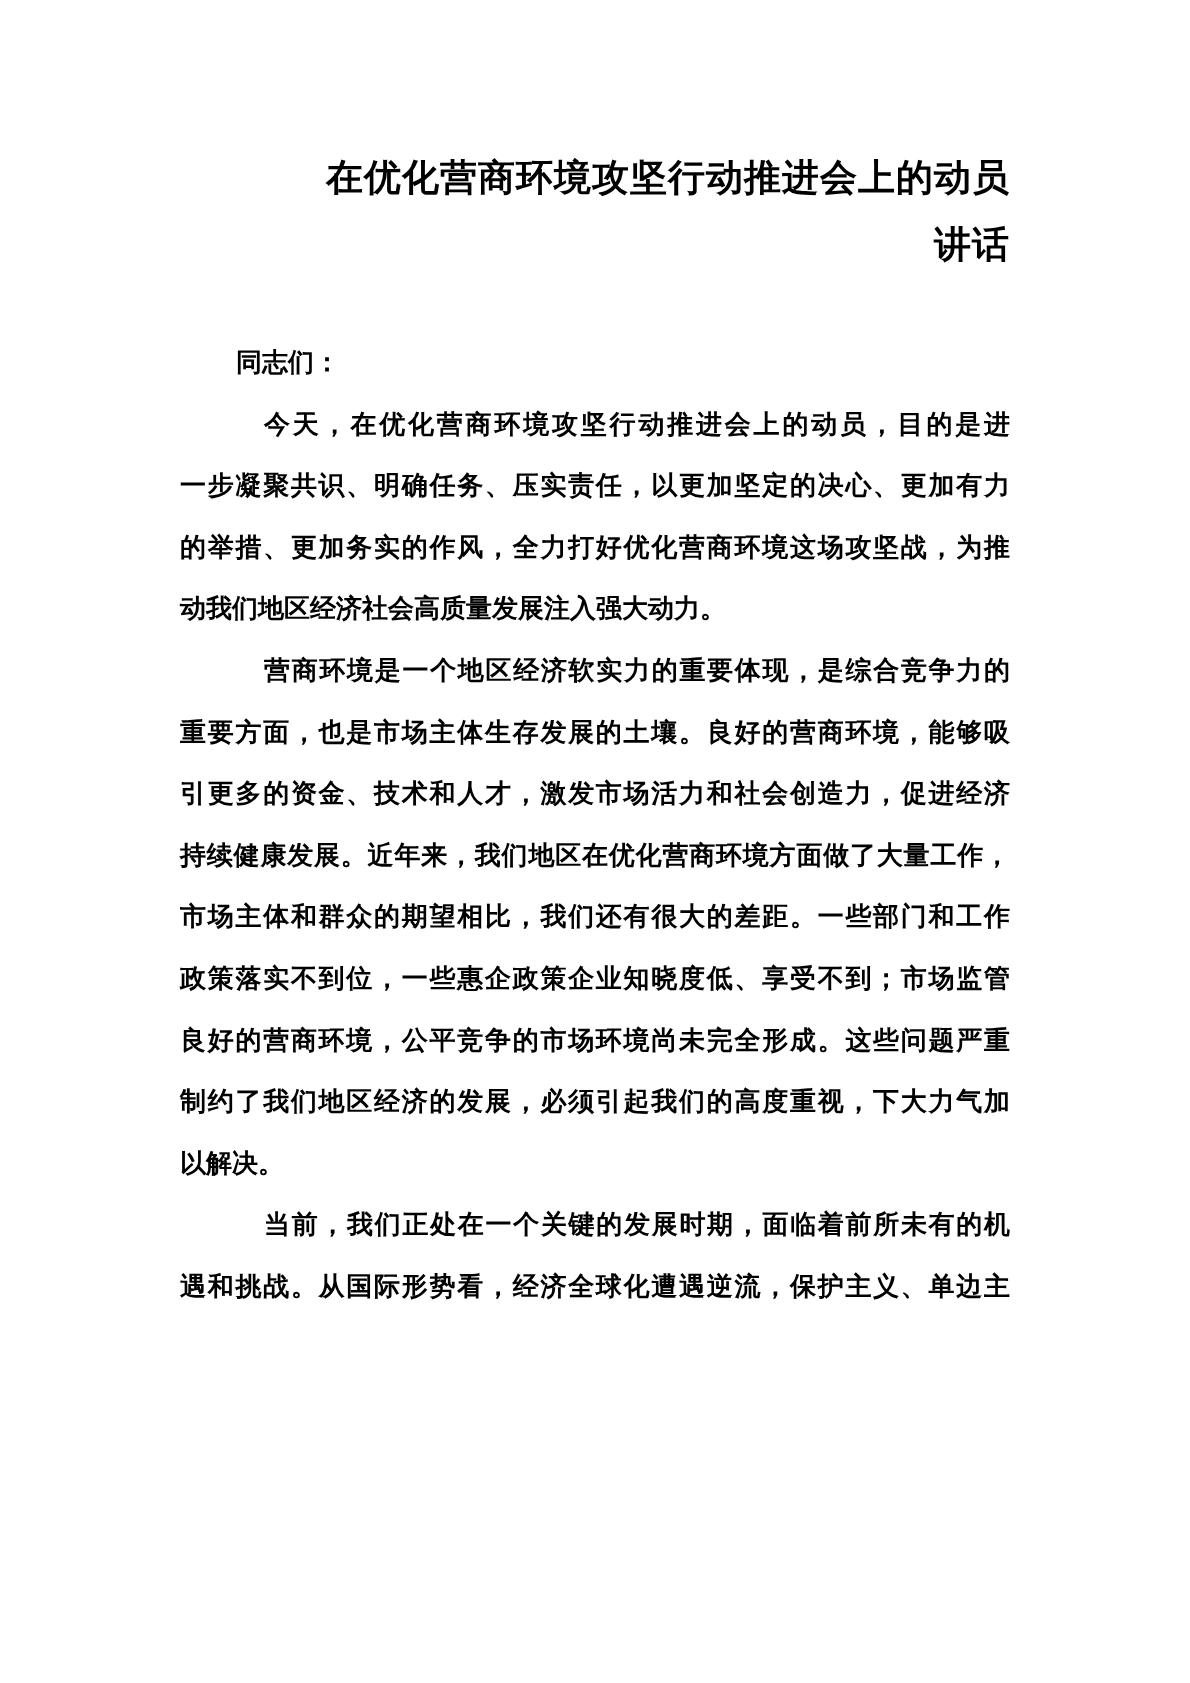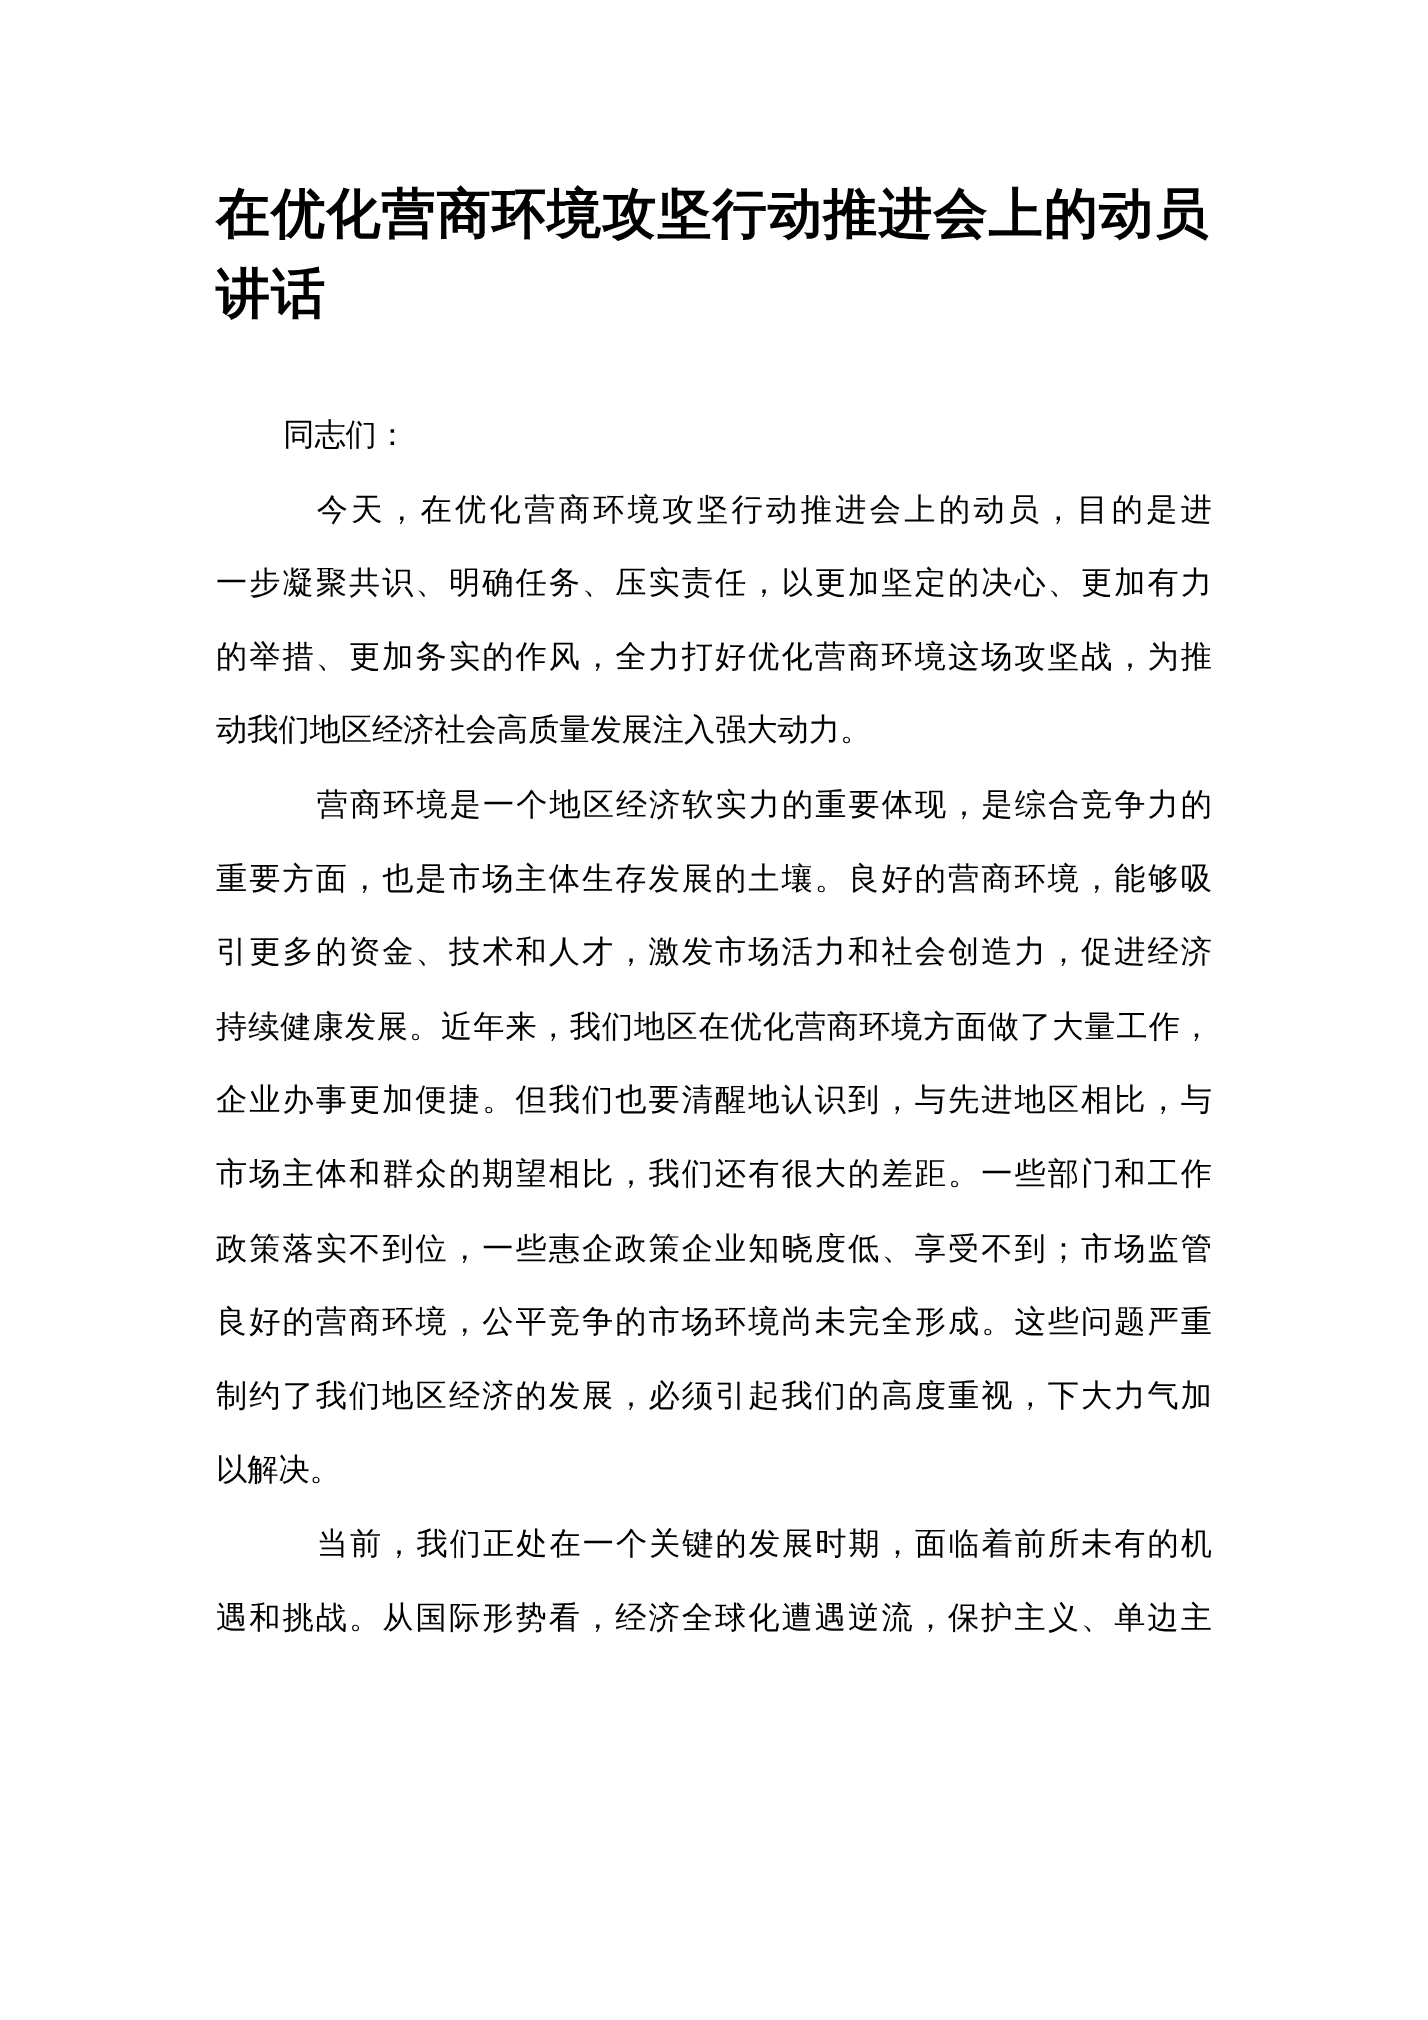--- a/index.html
+++ b/index.html
@@ -15,43 +15,44 @@
     overflow: hidden;
     color: #000000;
   }
   .doc-title {
     position: absolute;
     top: 144px;
     left: 180px;
     width: 830px;
     font-family: "Liberation Sans", "DejaVu Sans", sans-serif;
     font-weight: 700;
-    font-size: 45px;
+    font-size: 37px;
     line-height: 67px;
-    text-align: left;
+    text-align: right;
     color: #000000;
     letter-spacing: 1px;
   }
   .title-line {
     white-space: nowrap;
   }
   .doc-body {
     position: absolute;
     top: 332px;
     left: 180px;
     width: 830px;
     font-family: "Liberation Serif", "DejaVu Serif", serif;
     font-size: 26px;
     line-height: 61.6px;
     color: #000000;
   }
   .doc-line {
     height: 61.6px;
     text-align: justify;
     text-align-last: justify;
+    font-weight: bold;
   }
   .doc-line.para-last {
     text-align-last: left;
   }
   .doc-line.para-first {
     text-indent: 84px;
   }
   .greeting {
     text-align: left;
     text-align-last: left;
@@ -70,21 +71,20 @@
     <div class="doc-line greeting">同志们：</div>
     <div id="paragraphs">
         <div class="doc-line para-first">今天，在优化营商环境攻坚行动推进会上的动员，目的是进</div>
         <div class="doc-line">一步凝聚共识、明确任务、压实责任，以更加坚定的决心、更加有力</div>
         <div class="doc-line">的举措、更加务实的作风，全力打好优化营商环境这场攻坚战，为推</div>
         <div class="doc-line para-last">动我们地区经济社会高质量发展注入强大动力。</div>
         <div class="doc-line para-first">营商环境是一个地区经济软实力的重要体现，是综合竞争力的</div>
         <div class="doc-line">重要方面，也是市场主体生存发展的土壤。良好的营商环境，能够吸</div>
         <div class="doc-line">引更多的资金、技术和人才，激发市场活力和社会创造力，促进经济</div>
         <div class="doc-line">持续健康发展。近年来，我们地区在优化营商环境方面做了大量工作，</div>
-        <div class="doc-line">企业办事更加便捷。但我们也要清醒地认识到，与先进地区相比，与</div>
         <div class="doc-line">市场主体和群众的期望相比，我们还有很大的差距。一些部门和工作</div>
         <div class="doc-line">政策落实不到位，一些惠企政策企业知晓度低、享受不到；市场监管</div>
         <div class="doc-line">良好的营商环境，公平竞争的市场环境尚未完全形成。这些问题严重</div>
         <div class="doc-line">制约了我们地区经济的发展，必须引起我们的高度重视，下大力气加</div>
         <div class="doc-line para-last">以解决。</div>
         <div class="doc-line para-first">当前，我们正处在一个关键的发展时期，面临着前所未有的机</div>
         <div class="doc-line">遇和挑战。从国际形势看，经济全球化遭遇逆流，保护主义、单边主</div>
       </div>
   </div>
 </div>

